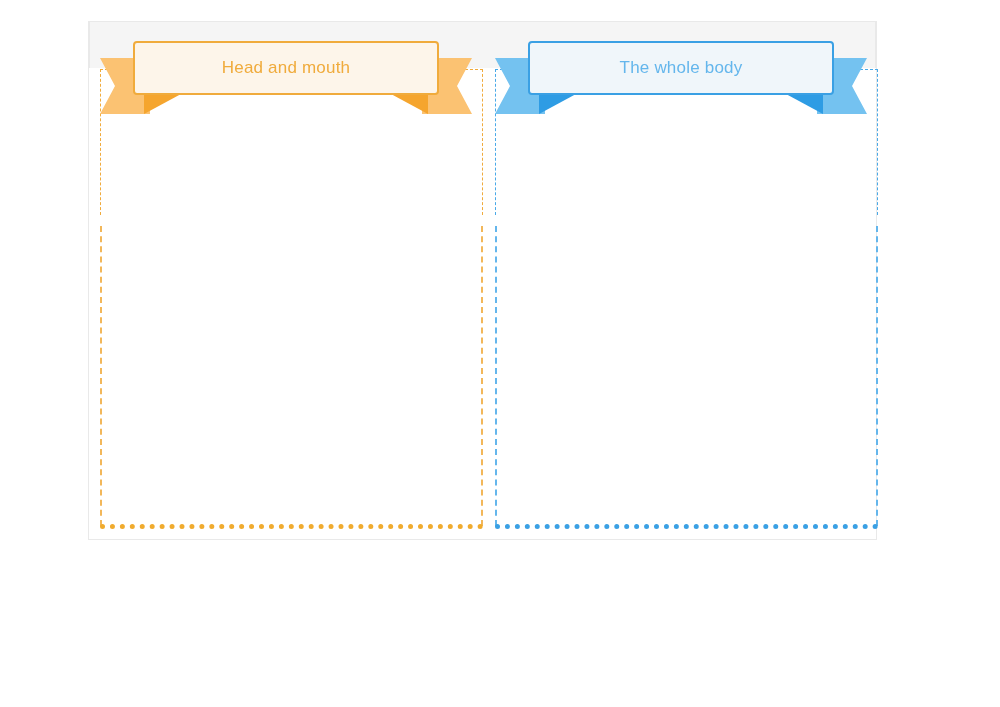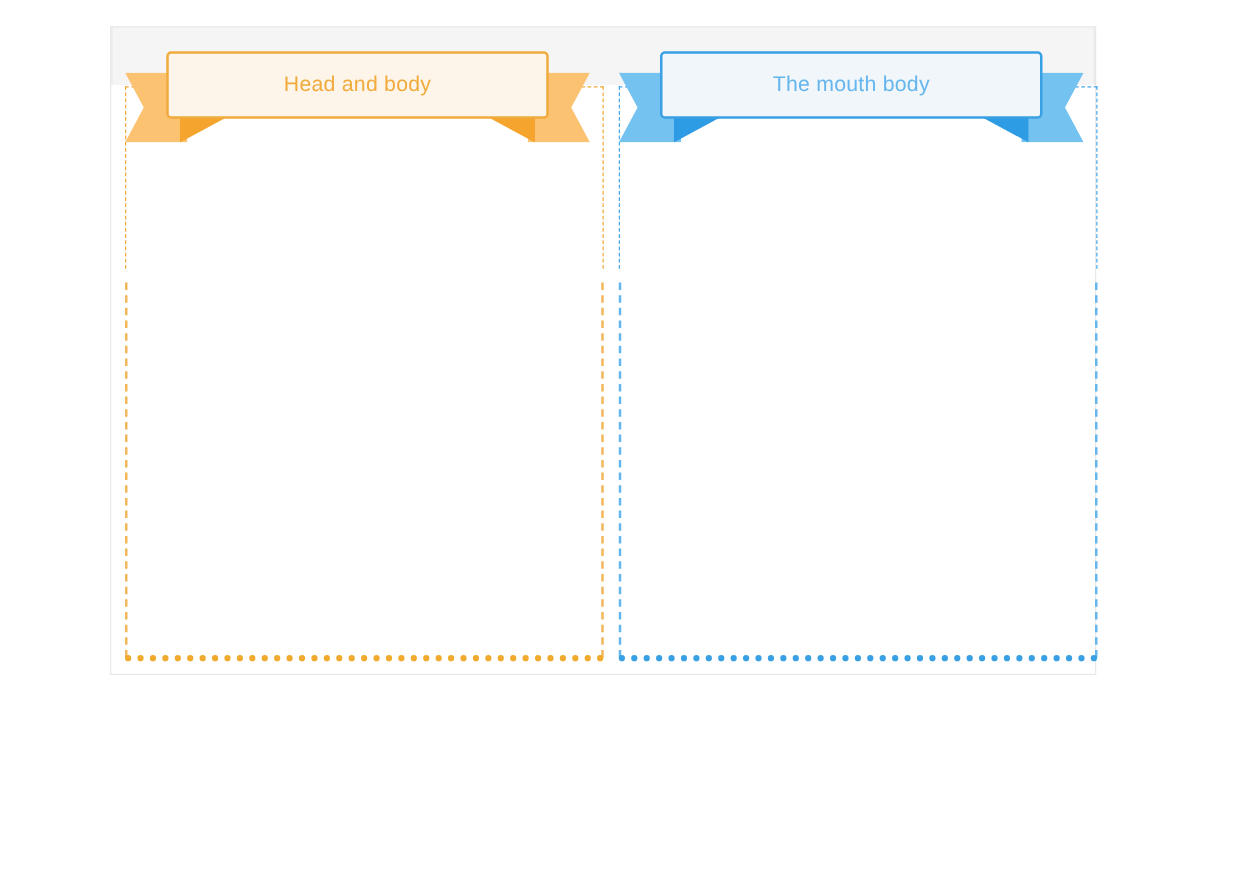--- a/index.html
+++ b/index.html
@@ -168,35 +168,35 @@
     <div class="dropzone dropzone-upper" id="dropzone-head-upper"></div>
 
     <div class="dropzone dropzone-lower" id="dropzone-head-lower"></div>
 
     <div class="ribbon" id="ribbon-head">
       <div class="ribbon-tail ribbon-tail-left"></div>
       <div class="ribbon-tail ribbon-tail-right"></div>
       <div class="ribbon-fold ribbon-fold-left"></div>
       <div class="ribbon-fold ribbon-fold-right"></div>
       <div class="ribbon-plate">
-        <span class="ribbon-label">Head and body</span>
+        <span class="ribbon-label">Head and mouth</span>
       </div>
     </div>
   </div>
 
   <div class="column" id="column-right">
 
     <div class="dropzone dropzone-upper" id="dropzone-body-upper"></div>
 
     <div class="dropzone dropzone-lower" id="dropzone-body-lower"></div>
 
     <div class="ribbon" id="ribbon-body">
       <div class="ribbon-tail ribbon-tail-left"></div>
       <div class="ribbon-tail ribbon-tail-right"></div>
       <div class="ribbon-fold ribbon-fold-left"></div>
       <div class="ribbon-fold ribbon-fold-right"></div>
       <div class="ribbon-plate">
-        <span class="ribbon-label">The mouth body</span>
+        <span class="ribbon-label">The whole body</span>
       </div>
     </div>
   </div>
 
 </div>
 
 </body></html>

